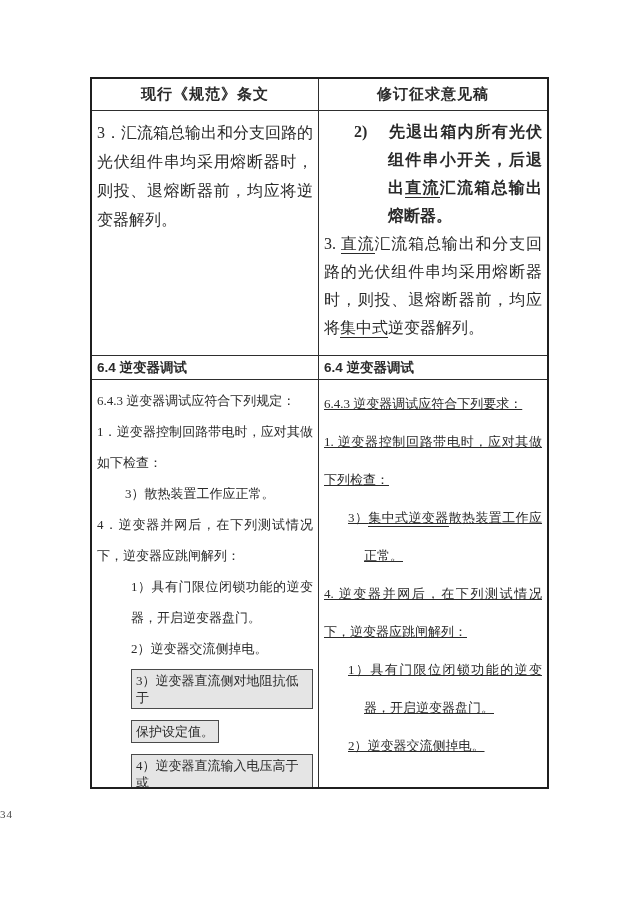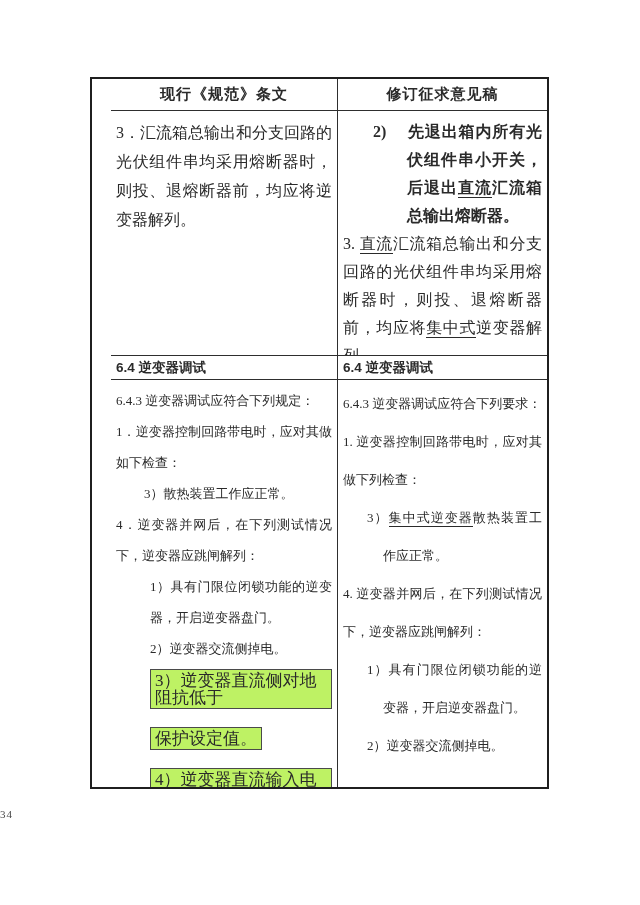--- a/index.html
+++ b/index.html
@@ -3,21 +3,21 @@
 <meta charset="utf-8">
 <style>
   html,body{margin:0;padding:0;}
   body{
     width:640px;height:905px;position:relative;background:#ffffff;
     font-family:"Liberation Serif","DejaVu Serif",serif;color:#2a2a2a;
     overflow:hidden;
   }
   .tbl{
     position:absolute;left:90px;top:77px;width:459px;
-    border:2px solid #1f1f1f;box-sizing:border-box;background:#fff;padding-left:19px;
+    border:2px solid #1f1f1f;box-sizing:border-box;background:#fff;
   }
   .row{display:flex;box-sizing:border-box;}
   .row + .row{border-top:1px solid #2e2e2e;}
   .cell{box-sizing:border-box;overflow:hidden;}
   .cl{width:227px;border-right:1px solid #2e2e2e;}
   .cr{flex:1;}
   
   .hdr .cell{
     height:31px;line-height:31px;text-align:center;
     font-weight:bold;font-size:15px;letter-spacing:1px;
@@ -34,32 +34,32 @@
   }
   
   .lh29{line-height:29px;}
   
   .cont{line-height:36px;padding-left:36px;margin-right:24px;}
   .item2{line-height:28px;padding-left:64px;text-indent:-34px;font-weight:bold;}
   .item2 .num{display:inline-block;width:34px;text-indent:0;}
   .p3r1{line-height:28px;}
   
   .l3 p{line-height:31px;}
-  .r3r p{line-height:38px;}
+  .r3r p{line-height:38px;text-decoration:underline;}
   .ind28{padding-left:28px;}
   .ind34{padding-left:34px;}
   .hang{padding-left:40px;text-indent:-16px;}
   .ind24{padding-left:24px;}
   
   .u{border-bottom:1px solid #2a2a2a;padding-bottom:1px;}
   
   .boxgrp{margin:5px 0 0 34px;}
   .boxline{
-    display:table;border:1px solid #4a4a4a;background:#bef264;
-    padding:2px 4px;margin-bottom:18px;font-size:17px;line-height:17px;
+    display:table;border:1px solid #4a4a4a;background:#e5e5e5;
+    padding:2px 4px;margin-bottom:11px;font-size:13px;line-height:17px;
     text-align:left;
   }
   .pageno{
     position:absolute;left:0;right:0;top:808px;text-align:left;
     font-size:11px;color:#4a4a4a;letter-spacing:1px;
   }
 </style>
 </head>
 <body>
 

